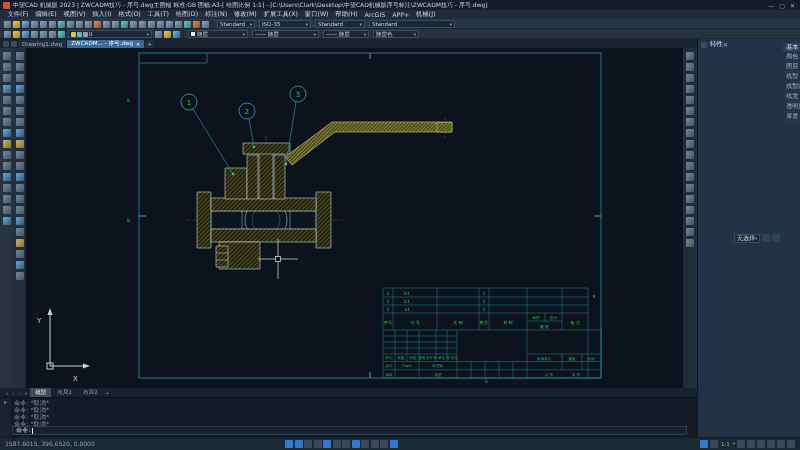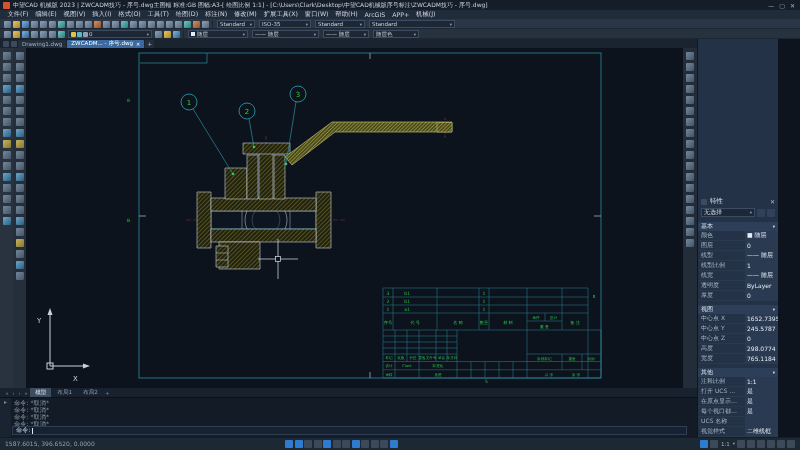--- a/index.html
+++ b/index.html
@@ -65,21 +65,21 @@
   .coords{width:150px;white-space:nowrap;}
   .stoggles{display:flex;gap:1.5px;margin-left:130px;}
   .stg{width:8px;height:8px;border-radius:1px;background:#3c4958;}
   .stg.on{background:#2e7cd0;}
   .sright{margin-left:auto;display:flex;align-items:center;gap:2px;color:#9fb0c0;}
   .sic{width:8px;height:8px;background:#3c4958;border-radius:1px;}
   .sic.on{background:#2e7cd0;}
   .scale{font-size:5.5px;padding:0 1px;}
   .scar{font-size:4.5px;color:#8fa0b2;}
   
-  .props{width:81px;background:#233246;display:flex;flex-direction:column;font-size:6px;color:#b9c6d2;border-left:1px solid #0f161f;box-sizing:border-box;justify-content:flex-end;}
+  .props{width:103px;background:#233246;display:flex;flex-direction:row;font-size:6px;color:#b9c6d2;border-left:1px solid #0f161f;box-sizing:border-box;}
   .phead{height:11px;display:flex;align-items:center;padding:0 3px;color:#dfe7ee;font-size:6.5px;flex:none;}
   .phead .pic{width:6px;height:6px;background:#3b4c62;margin-right:3px;border-radius:1px;}
   .phead .x{margin-left:auto;font-size:6px;color:#aeb9c4;}
   .psel{display:flex;align-items:center;padding:1px 3px;gap:2px;flex:none;}
   .selbox{flex:1;height:9px;background:#1c2838;border:1px solid #3b4c62;display:flex;align-items:center;padding:0 2px;font-size:6px;color:#d6dee6;box-sizing:border-box;}
   .selbox .car{margin-left:auto;font-size:4.5px;color:#8fa0b2;}
   .pico{width:8px;height:8px;background:#31415a;border-radius:1px;flex:none;}
   .psec-h{height:9px;background:#2c3e58;display:flex;align-items:center;padding:0 3px;color:#e2e9f0;margin-top:4px;flex:none;}
   .psec-h .car{margin-left:auto;font-size:4.5px;}
   .prow{display:flex;height:9px;align-items:center;border-bottom:1px solid rgba(255,255,255,0.035);flex:none;}

